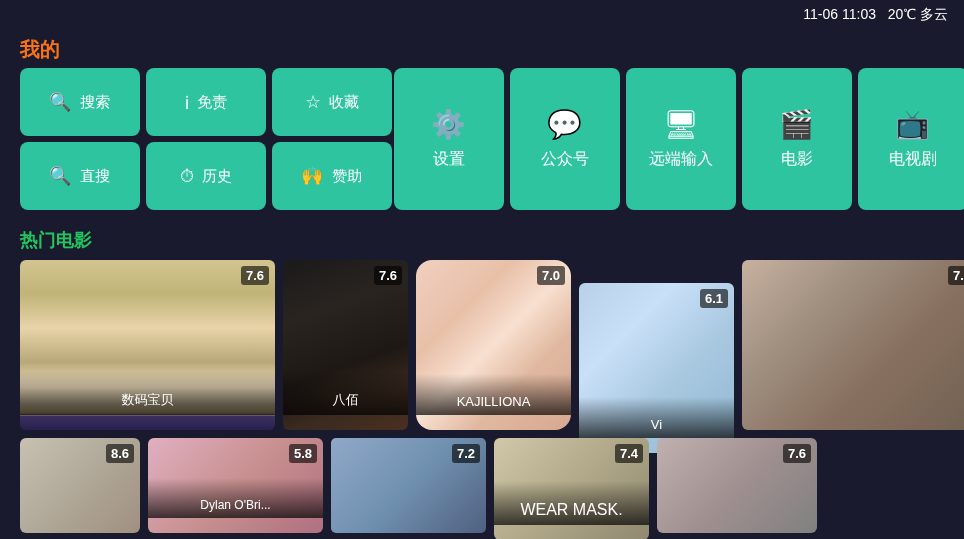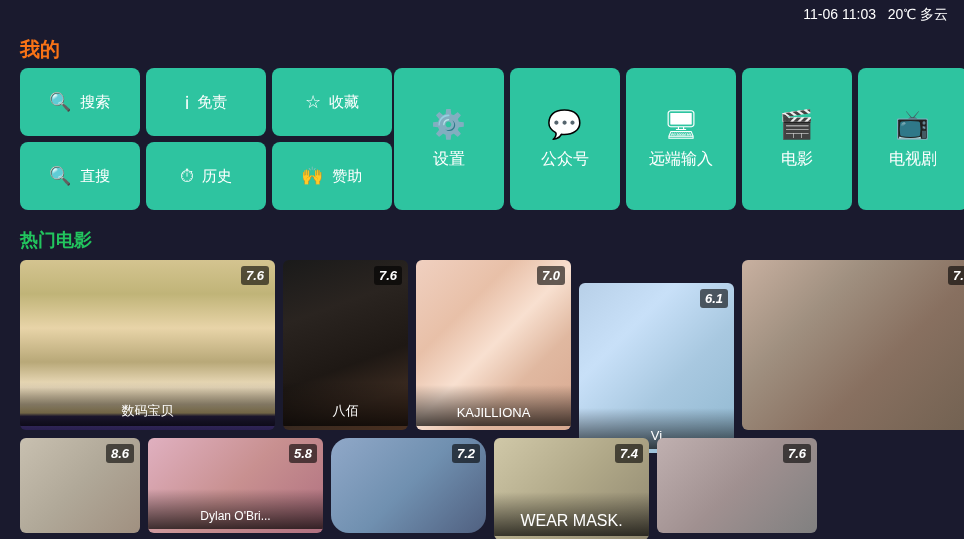--- a/index.html
+++ b/index.html
@@ -102,21 +102,20 @@
     .movie-score {
       position: absolute;
       top: 6px;
       right: 6px;
       background: rgba(0,0,0,0.6);
       color: #fff;
       font-size: 13px;
       padding: 2px 5px;
       border-radius: 3px;
       font-weight: bold;
-      font-style: italic;
     }
 
     
     .movies-row1 {
       position: absolute;
       top: 260px;
       left: 20px;
       right: 0;
       display: flex;
       gap: 8px;
@@ -137,21 +136,21 @@
     .movie-card-large {
       position: relative;
       border-radius: 6px;
       overflow: hidden;
       flex-shrink: 0;
     }
 
     
     .movie-title-overlay {
       position: absolute;
-      bottom: 4px;
+      bottom: 15px;
       left: 0;
       right: 0;
       background: linear-gradient(transparent, rgba(0,0,0,0.7));
       color: #fff;
       font-size: 13px;
       padding: 20px 6px 6px;
       text-align: center;
     }
 
   </style>
@@ -220,42 +219,42 @@
 
 <div class="movies-row1">
 <div class="movie-card-large" style="width: 255px; height: 170px; background: linear-gradient(rgb(212, 196, 144) 0%, rgb(192, 180, 120) 20%, rgb(232, 212, 168) 40%, rgb(184, 168, 120) 60%, rgb(240, 224, 192) 75%, rgb(200, 184, 152) 85%, rgb(224, 200, 136) 90%, rgb(58, 48, 96) 92%, rgb(42, 32, 80) 100%); border-radius: 6px; position: relative; overflow: hidden; flex-shrink: 0;">
       <div class="movie-score">7.6</div>
       <div class="movie-title-overlay">数码宝贝</div>
     </div>
     <div class="movie-card-large" style="width: 125px; height: 170px; background: linear-gradient(160deg, rgb(26, 26, 26) 0%, rgb(42, 36, 32) 30%, rgb(30, 24, 20) 60%, rgb(58, 42, 32) 80%, rgb(74, 48, 32) 100%); border-radius: 6px; position: relative; overflow: hidden; flex-shrink: 0;">
       <div class="movie-score">7.6</div>
       <div class="movie-title-overlay">八佰</div>
     </div>
-    <div class="movie-card-large" style="width: 155px; height: 170px; background: linear-gradient(135deg, rgb(240, 208, 192) 0%, rgb(232, 192, 168) 30%, rgb(248, 224, 208) 50%, rgb(224, 184, 160) 70%, rgb(216, 168, 144) 100%); border-radius: 6px; position: relative; overflow: hidden; flex-shrink: 0;">
+    <div class="movie-card-large" style="width: 155px; height: 170px; background: linear-gradient(135deg, rgb(240, 208, 192) 0%, rgb(232, 192, 168) 30%, rgb(248, 224, 208) 50%, rgb(224, 184, 160) 70%, rgb(216, 168, 144) 100%); border-radius: 16px; position: relative; overflow: hidden; flex-shrink: 0;">
       <div class="movie-score">7.0</div>
       <div class="movie-title-overlay">KAJILLIONA</div>
     </div>
     <div class="movie-card-large" style="width: 155px; height: 170px; background: linear-gradient(135deg, rgb(184, 208, 232) 0%, rgb(200, 224, 248) 30%, rgb(168, 200, 224) 60%, rgb(144, 184, 208) 100%); border-radius: 6px; position: relative; overflow: hidden; flex-shrink: 0; margin-top: 23px;">
       <div class="movie-score">6.1</div>
       <div class="movie-title-overlay">Vi</div>
     </div>
     <div class="movie-card-large" style="width: 240px; height: 170px; background: linear-gradient(135deg, rgb(200, 176, 160) 0%, rgb(160, 144, 128) 30%, rgb(136, 112, 96) 60%, rgb(112, 96, 80) 100%); border-radius: 6px; position: relative; overflow: hidden; flex-shrink: 0;">
       <div class="movie-score">7.1</div>
     </div>
   </div>
 
 <div class="movies-row2">
 <div class="movie-card-large" style="width: 120px; height: 95px; background: linear-gradient(135deg, rgb(200, 192, 176) 0%, rgb(176, 168, 152) 50%, rgb(160, 144, 128) 100%); border-radius: 6px; position: relative; overflow: hidden; flex-shrink: 0;">
       <div class="movie-score">8.6</div>
     </div>
     <div class="movie-card-large" style="width: 175px; height: 95px; background: linear-gradient(135deg, rgb(224, 176, 192) 0%, rgb(200, 144, 144) 50%, rgb(176, 112, 128) 100%); border-radius: 6px; position: relative; overflow: hidden; flex-shrink: 0;">
       <div class="movie-score">5.8</div>
       <div class="movie-title-overlay" style="font-size: 12px;">Dylan O'Bri...</div>
     </div>
-    <div class="movie-card-large" style="width: 155px; height: 95px; background: linear-gradient(135deg, rgb(144, 168, 200) 0%, rgb(112, 144, 176) 50%, rgb(80, 96, 128) 100%); border-radius: 18px; position: relative; overflow: hidden; flex-shrink: 0;">
+    <div class="movie-card-large" style="width: 155px; height: 95px; background: linear-gradient(135deg, rgb(144, 168, 200) 0%, rgb(112, 144, 176) 50%, rgb(80, 96, 128) 100%); border-radius: 5px; position: relative; overflow: hidden; flex-shrink: 0;">
       <div class="movie-score">7.2</div>
     </div>
     <div class="movie-card-large" style="width: 155px; height: 102px; background: linear-gradient(135deg, rgb(208, 200, 168) 0%, rgb(176, 168, 136) 50%, rgb(144, 136, 112) 100%); border-radius: 6px; position: relative; overflow: hidden; flex-shrink: 0;">
       <div class="movie-score">7.4</div>
       <div class="movie-title-overlay" style="font-size: 16px;">WEAR MASK.</div>
     </div>
     <div class="movie-card-large" style="width: 160px; height: 95px; background: linear-gradient(135deg, rgb(192, 176, 176) 0%, rgb(160, 144, 144) 50%, rgb(128, 128, 128) 100%); border-radius: 6px; position: relative; overflow: hidden; flex-shrink: 0;">
       <div class="movie-score">7.6</div>
     </div>
   </div>

